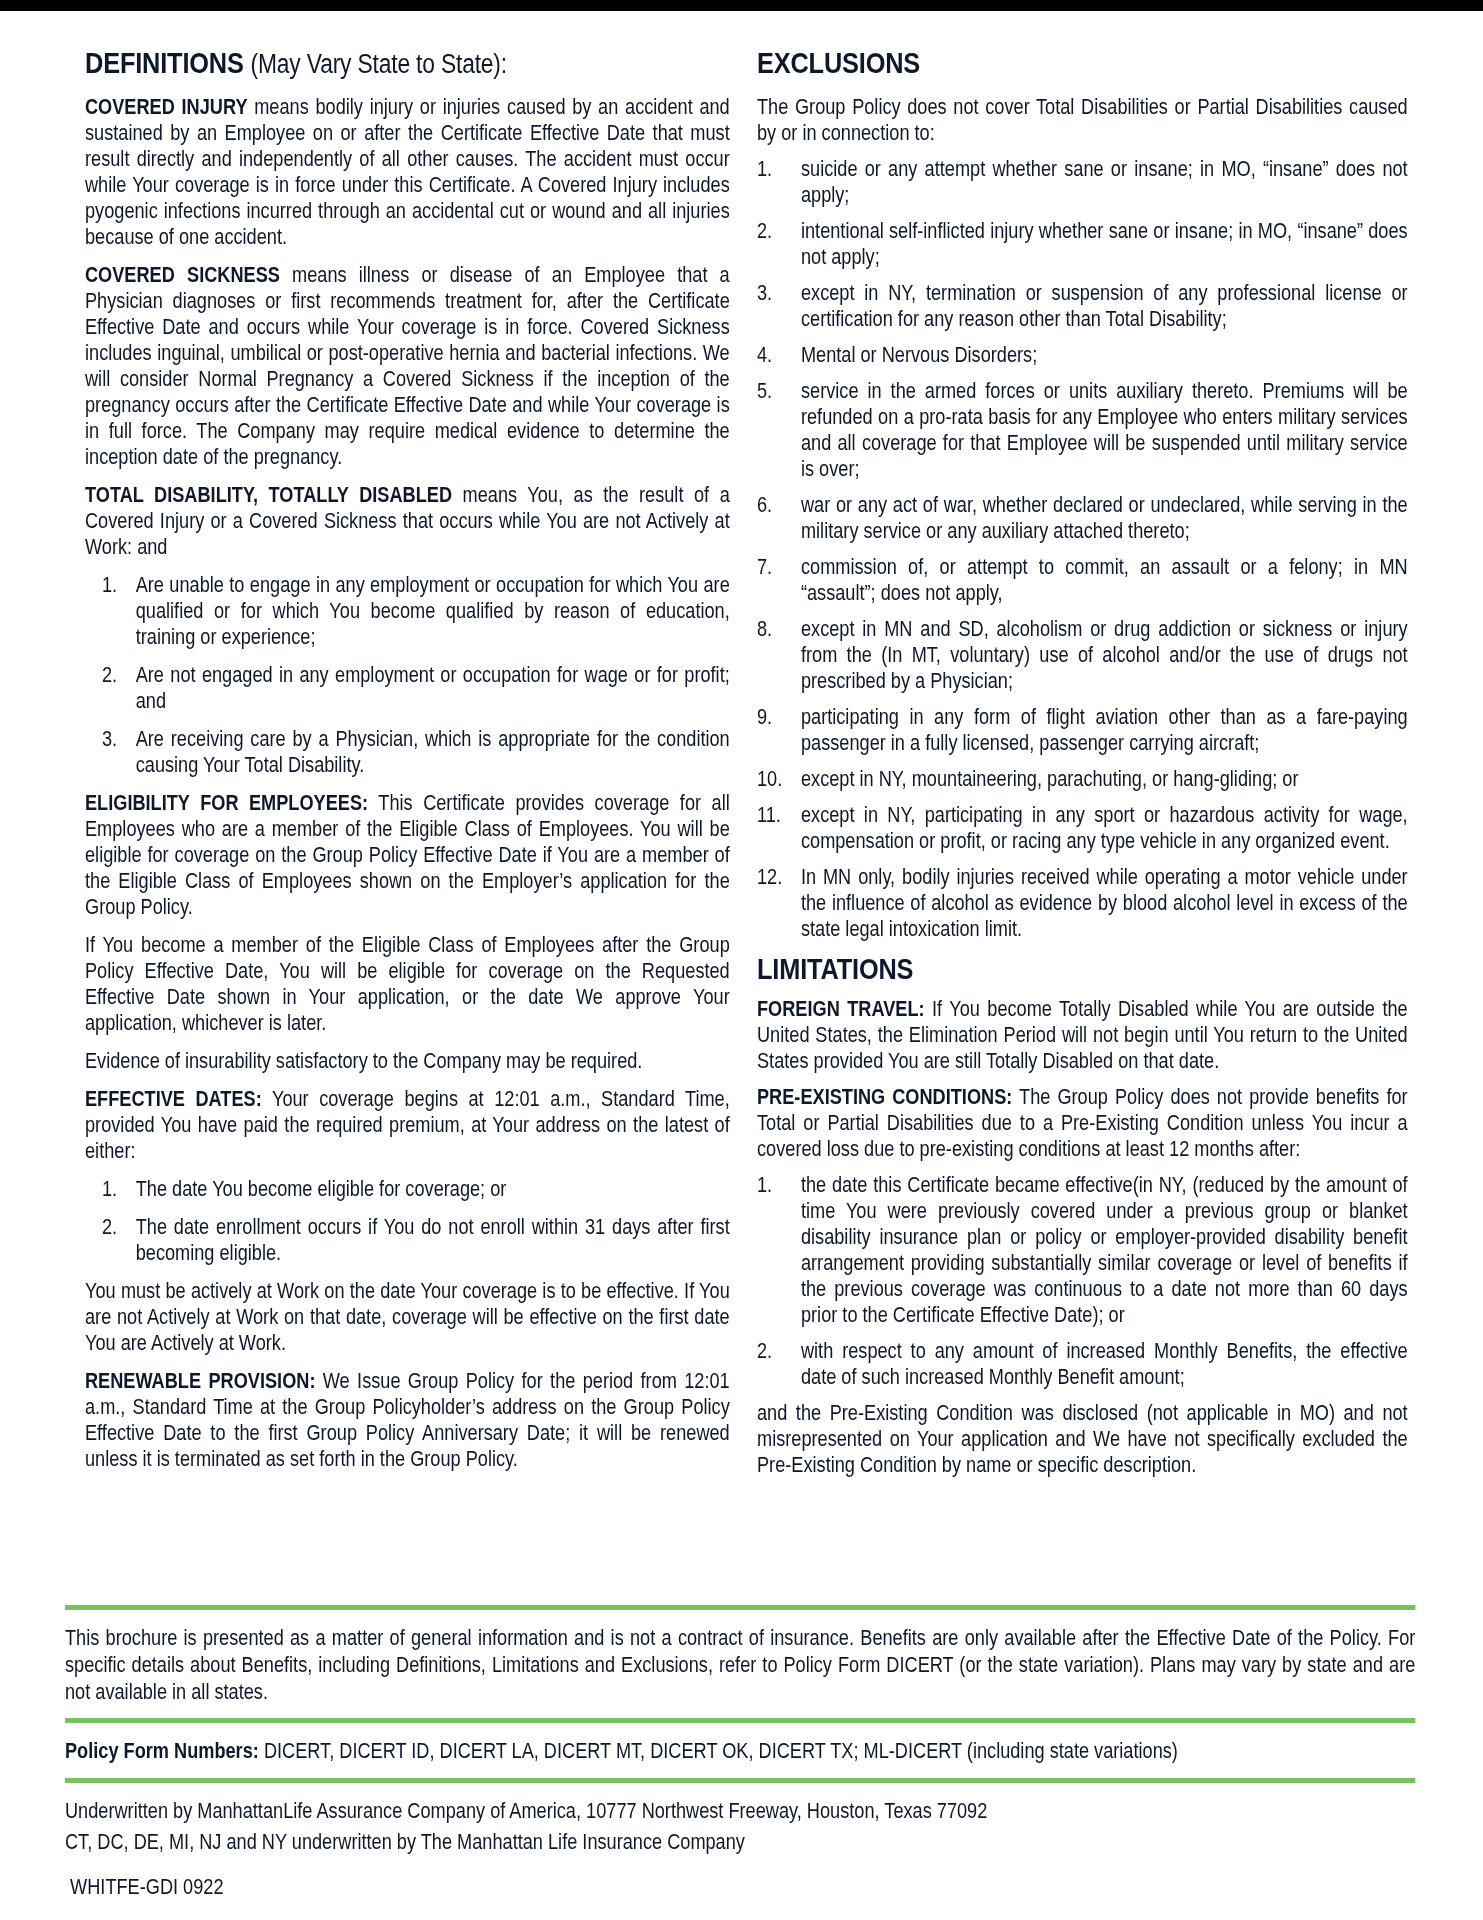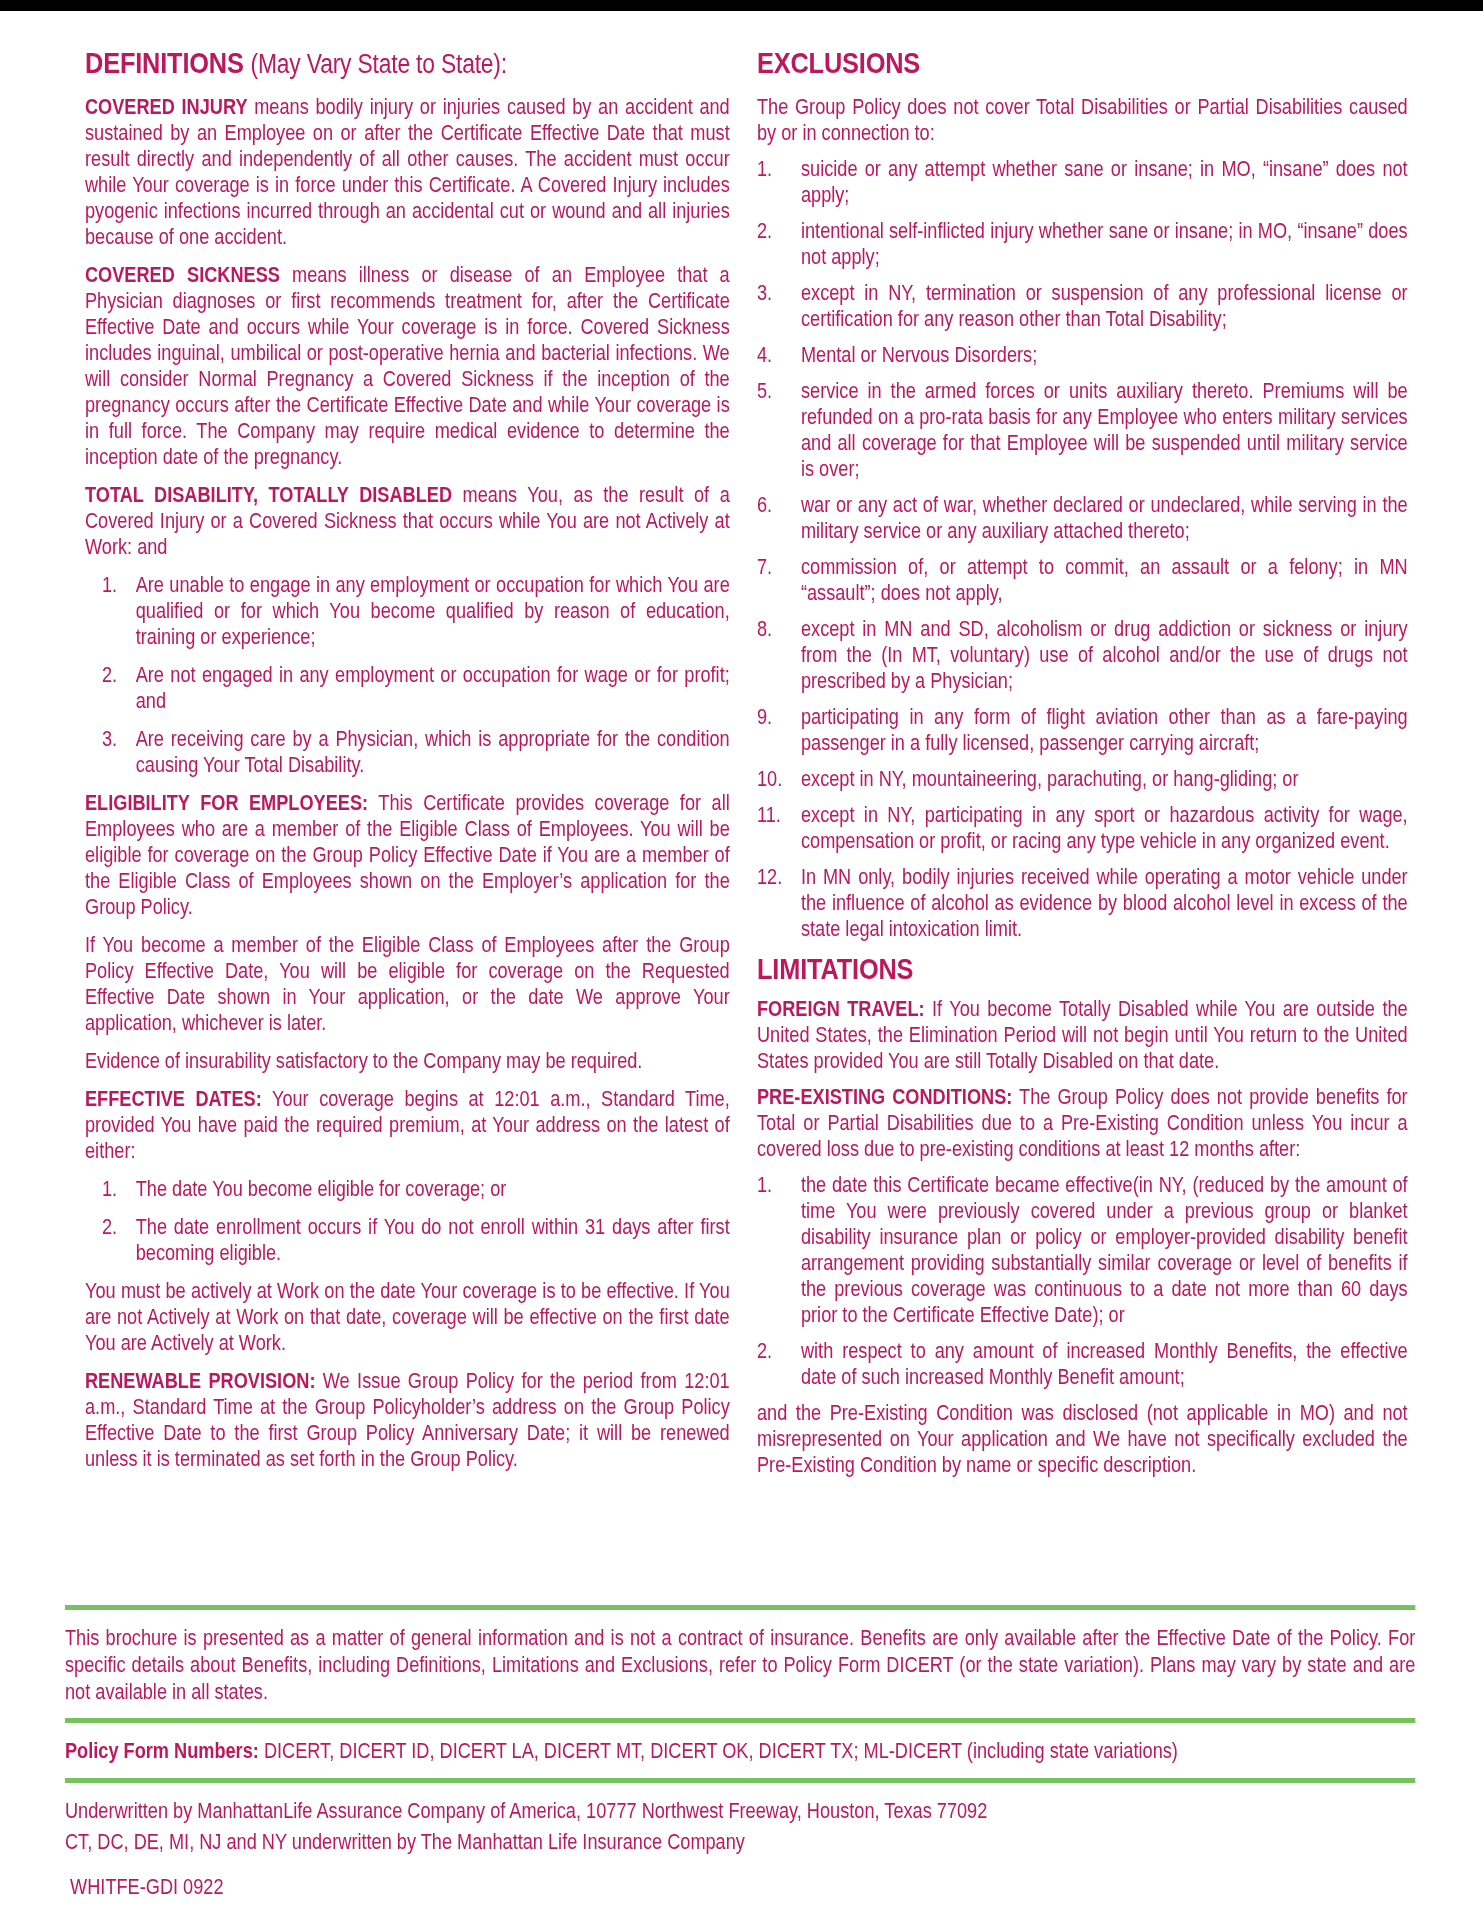--- a/index.html
+++ b/index.html
@@ -2,21 +2,21 @@
 <html><head>
 <meta charset="utf-8">
 <style>
   html, body { margin: 0; padding: 0; background: #ffffff; }
   .page {
     position: relative;
     width: 1483px;
     height: 1920px;
     background: #ffffff;
     font-family: "Liberation Sans", sans-serif;
-    color: #be185d;
+    color: #0f172a;
     overflow: hidden;
   }
   .topbar {
     position: absolute;
     top: 0; left: 0;
     width: 100%; height: 11px;
     background: #000000;
   }
   .col {
     position: absolute;

